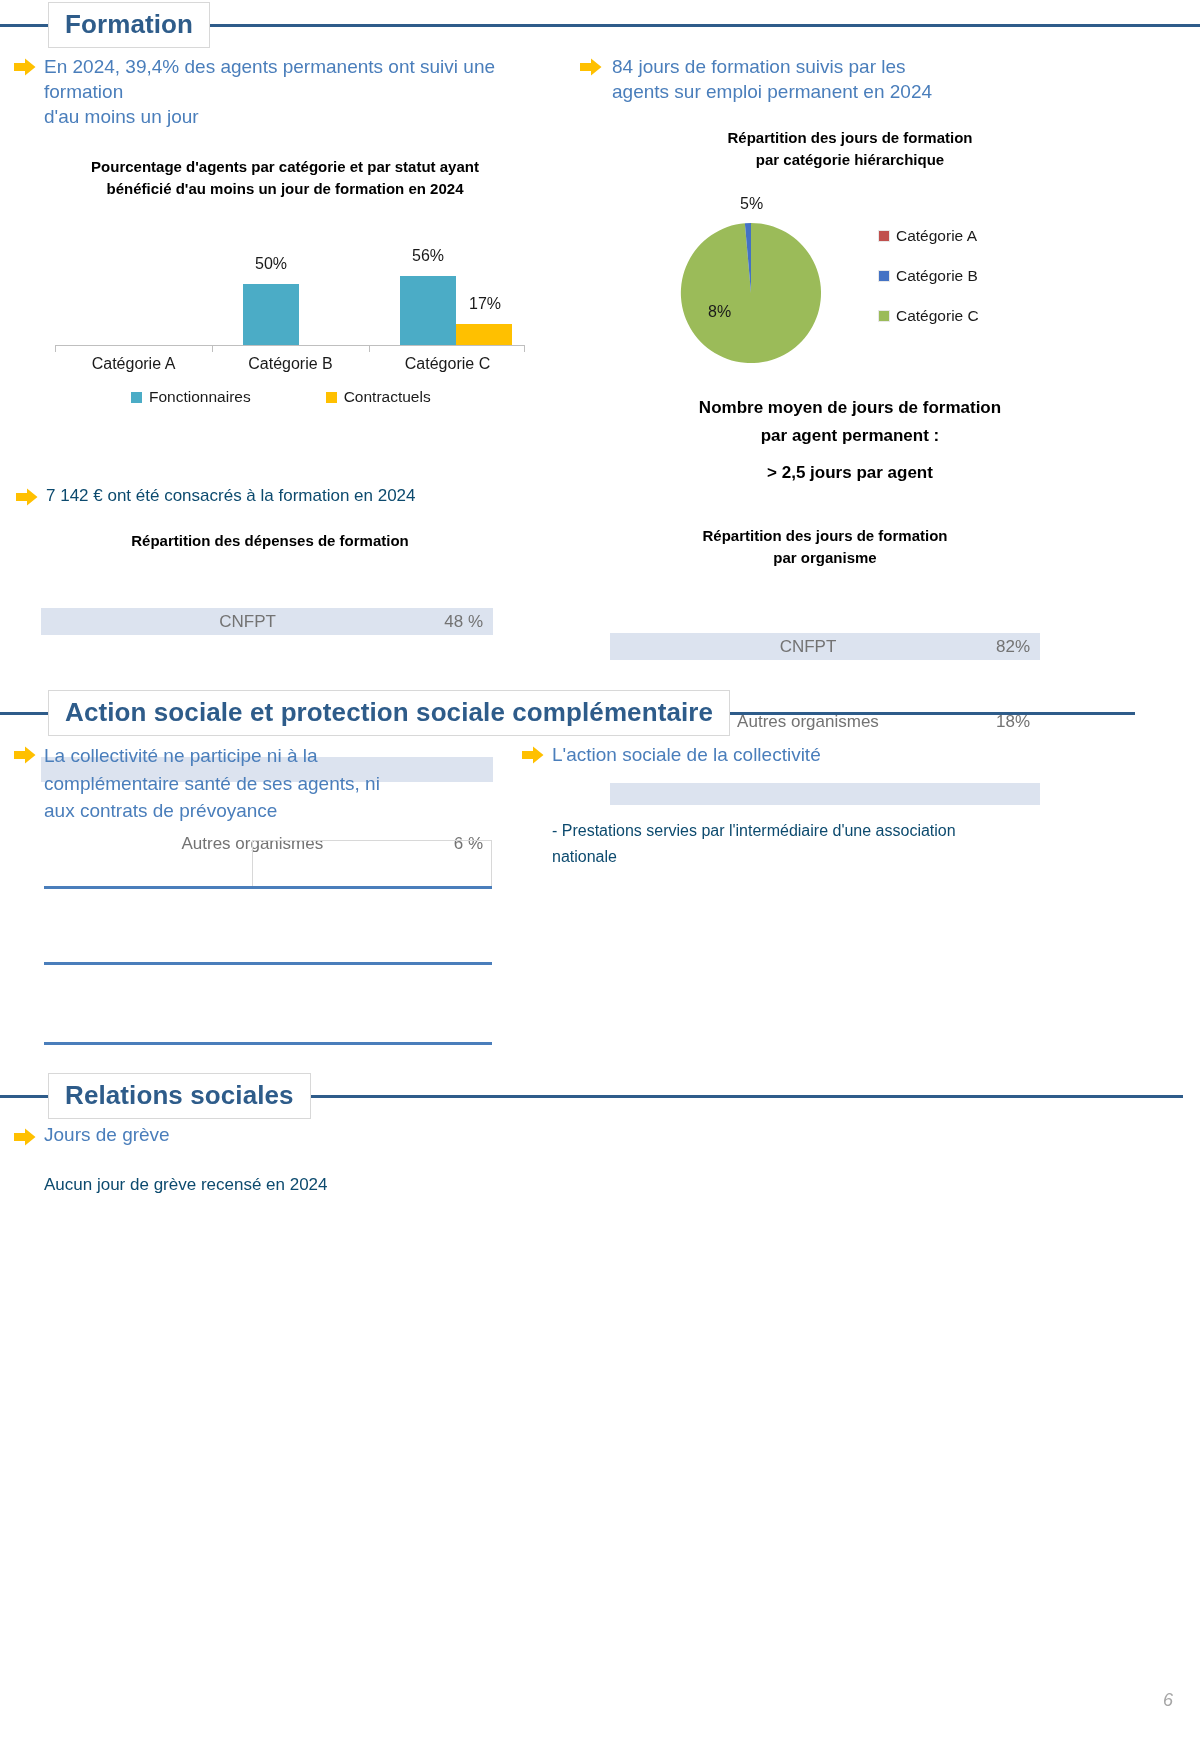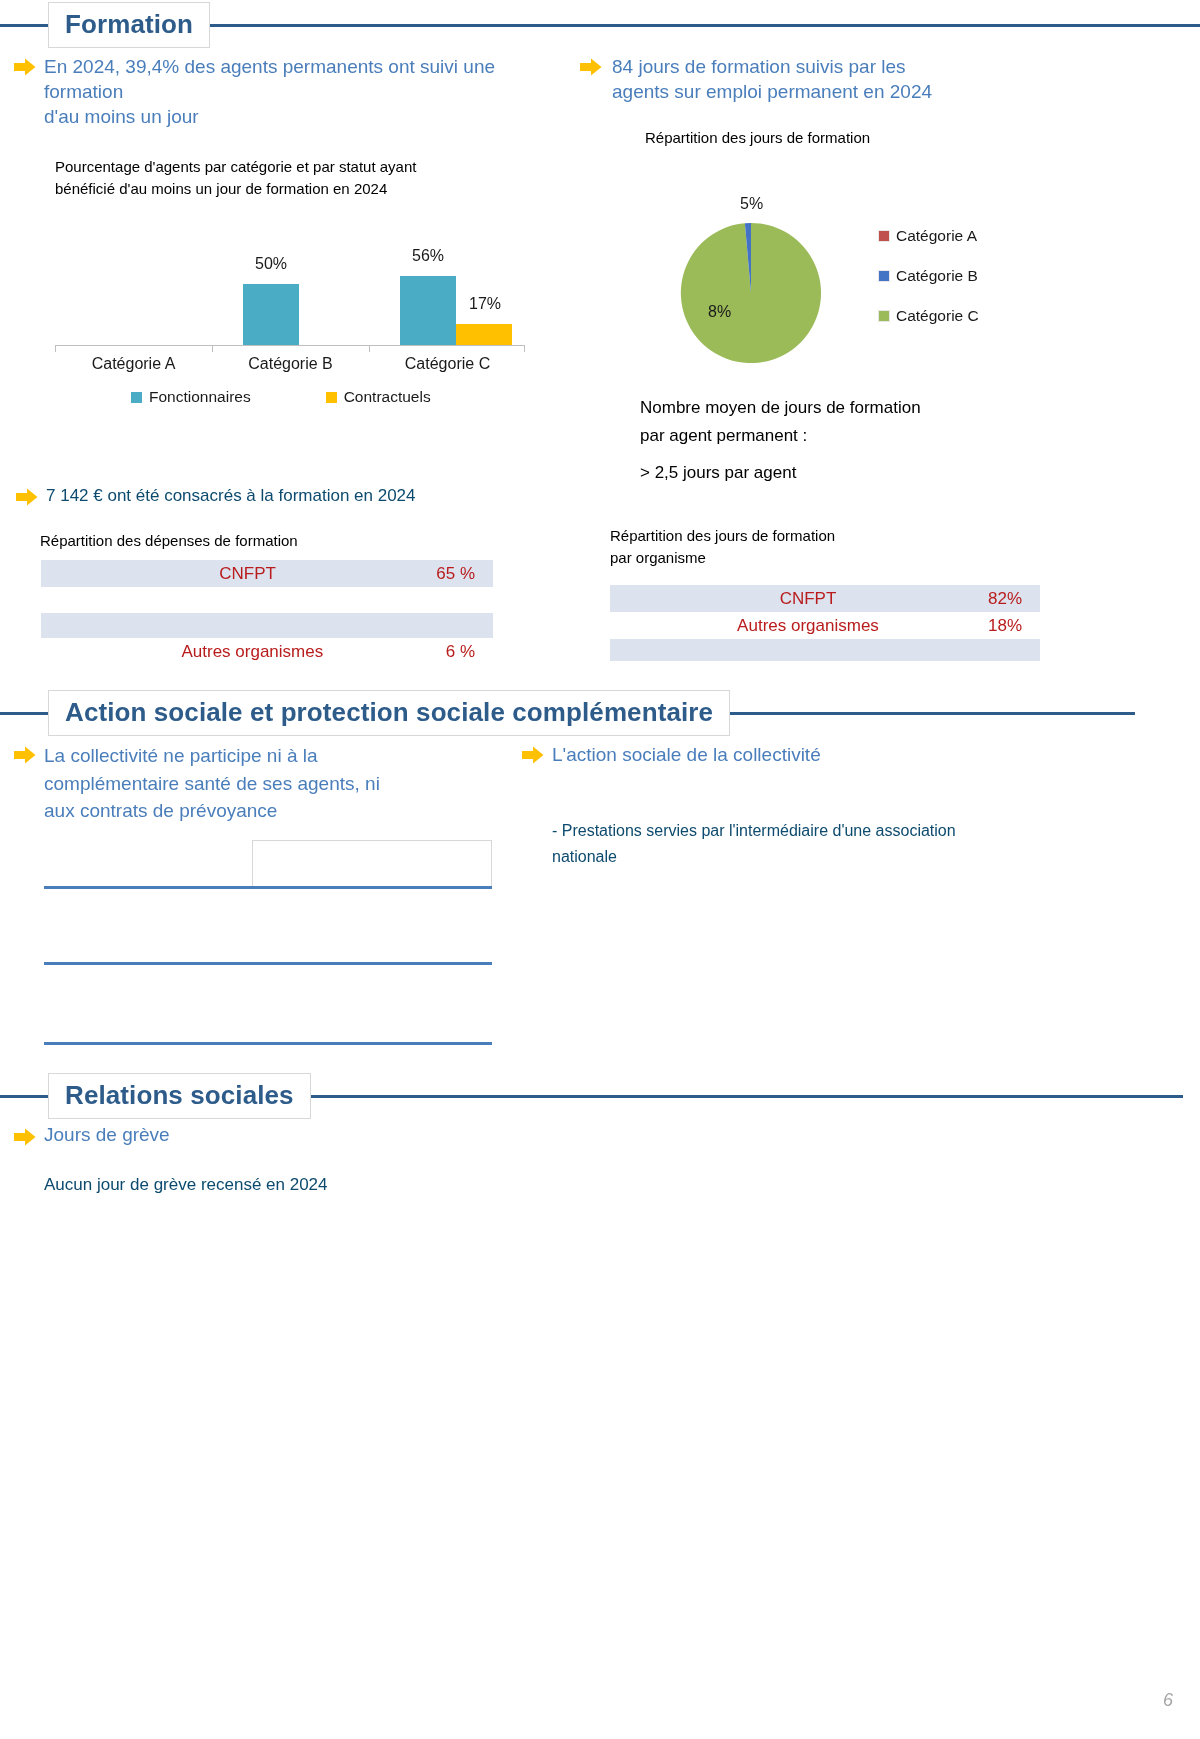--- a/index.html
+++ b/index.html
@@ -67,22 +67,23 @@
     position: absolute;
     font-size: 17px;
     color: #0c4a6e;
     line-height: 1.45;
   }
 
   
   .chart-title {
     position: absolute;
     font-size: 15px;
-    font-weight: normal;
+    font-weight: bold;
     color: #000000;
+    text-align: center;
     line-height: 1.45;
   }
 
   
   .barchart { position: absolute; }
   .bc-axis {
     position: absolute;
     background: #bfbfbf;
     height: 1px;
   }
@@ -134,23 +135,24 @@
   .pie-legend .legend-swatch { width: 10px; height: 10px; border: 1px solid #e8e8e8; }
   .pie-legend .legend-text { font-size: 15.5px; }
 
   
   .dtable { position: absolute; }
   .dtable .drow {
     display: flex;
     align-items: center;
     justify-content: space-between;
     box-sizing: border-box;
-    padding: 0 18px;
+    padding: 0 10px;
     font-size: 17px;
-    color: #b91c1c;
+    color: #737373;
+    margin-top: 48px;
   }
   .drow .dlabel { flex: 1; text-align: center; }
   .drow .dval { flex: 0 0 auto; text-align: right; }
   .band-fill { background: #dce3ef; }
   .band-empty { background: #ffffff; }
 
   
   .blank-frame {
     position: absolute;
     border: 1px solid #d8d8d8;
@@ -242,20 +244,21 @@
 
 <div class="arrow-icon" style="left:16px; top:488px;">
   <svg viewBox="0 0 22 18" width="22" height="18" aria-hidden="true">
     <path d="M0,5 L11,5 L11,0.5 L21.5,9 L11,17.5 L11,13 L0,13 Z" fill="#FFC000"></path>
   </svg>
 </div>
 <div class="body-text" style="left:46px; top:484px; width:520px;">7 142 € ont été consacrés à la formation en 2024</div>
 
 <div class="chart-title" style="left:645px; top:127px; width:410px;">
   <div>Répartition des jours de formation</div>
+  <div>par catégorie hiérarchique</div>
 </div>
 
 <div class="pie-wrap" style="left:640px; top:195px; width:420px; height:175px;">
 
   <svg class="pie" width="146" height="146" viewBox="0 0 100 100" style="left:38px; top:25px;">
 
     <path d="M50,50 L50,2 A48,48 0 1 1 45.8,2.18 Z" fill="#9BBB59"></path>
 
     <path d="M50,50 L45.8,2.18 A48,48 0 0 1 50,2 Z" fill="#4472C4"></path>
   </svg>
@@ -282,21 +285,21 @@
   <div>Nombre moyen de jours de formation</div>
   <div>par agent permanent :</div>
 </div>
 <div class="chart-title" style="left:640px; top:461px; width:420px; font-size:17px;">&gt; 2,5 jours par agent</div>
 
 <div class="chart-title" style="left:40px; top:530px; width:460px;">Répartition des dépenses de formation</div>
 
 <div class="dtable" style="left:41px; top:560px; width:452px;">
   <div class="drow band-fill" style="height:27px;">
     <span class="dlabel">CNFPT</span>
-    <span class="dval">65 %</span>
+    <span class="dval">48 %</span>
   </div>
   <div class="drow band-empty" style="height:26px;"></div>
   <div class="drow band-fill" style="height:25px;"></div>
   <div class="drow band-empty" style="height:27px;">
     <span class="dlabel">Autres organismes</span>
     <span class="dval">6 %</span>
   </div>
 </div>
 
 <div class="chart-title" style="left:610px; top:525px; width:430px;">

